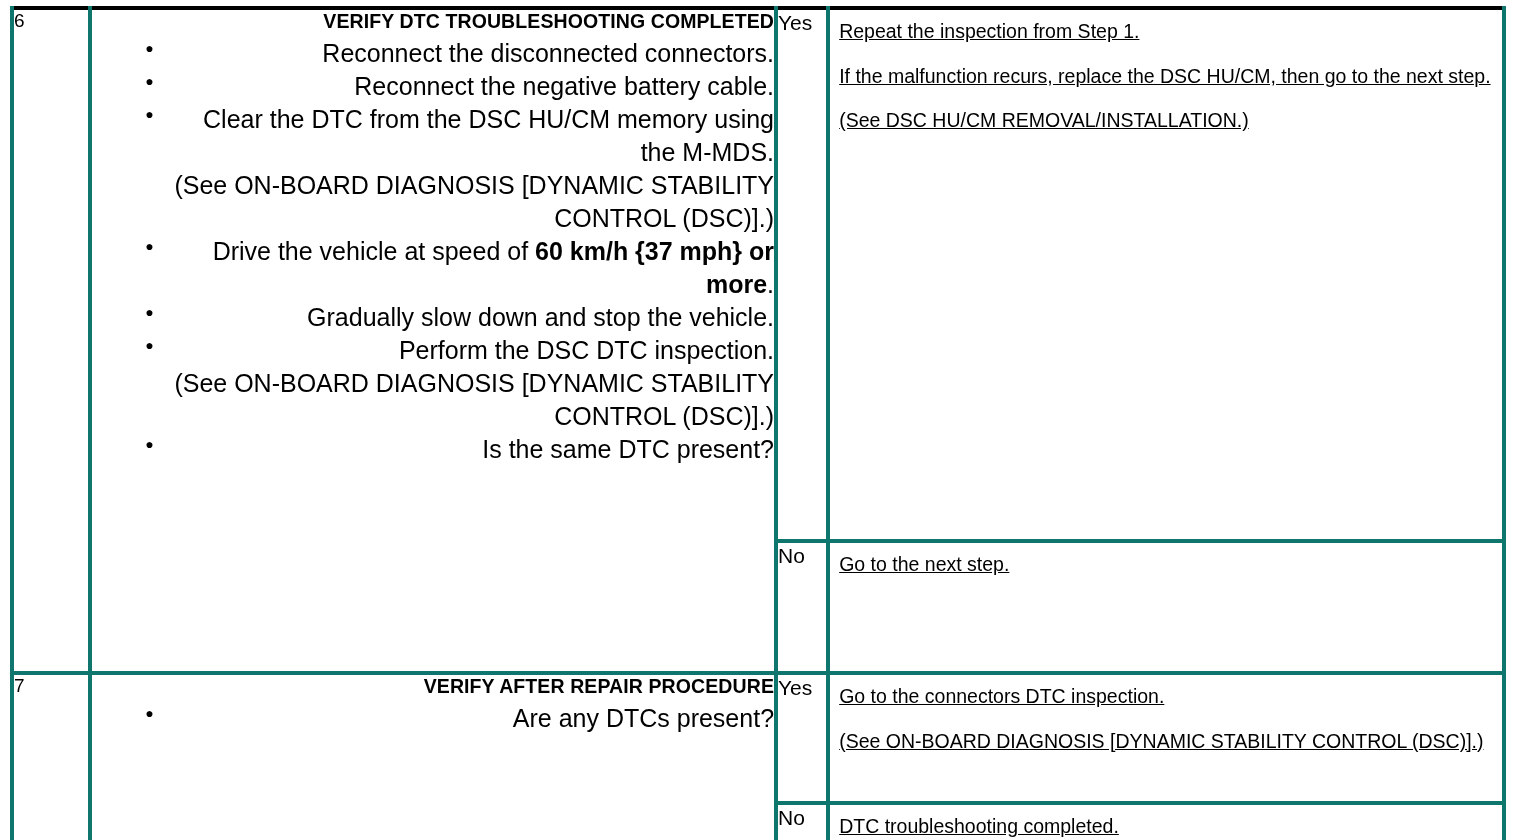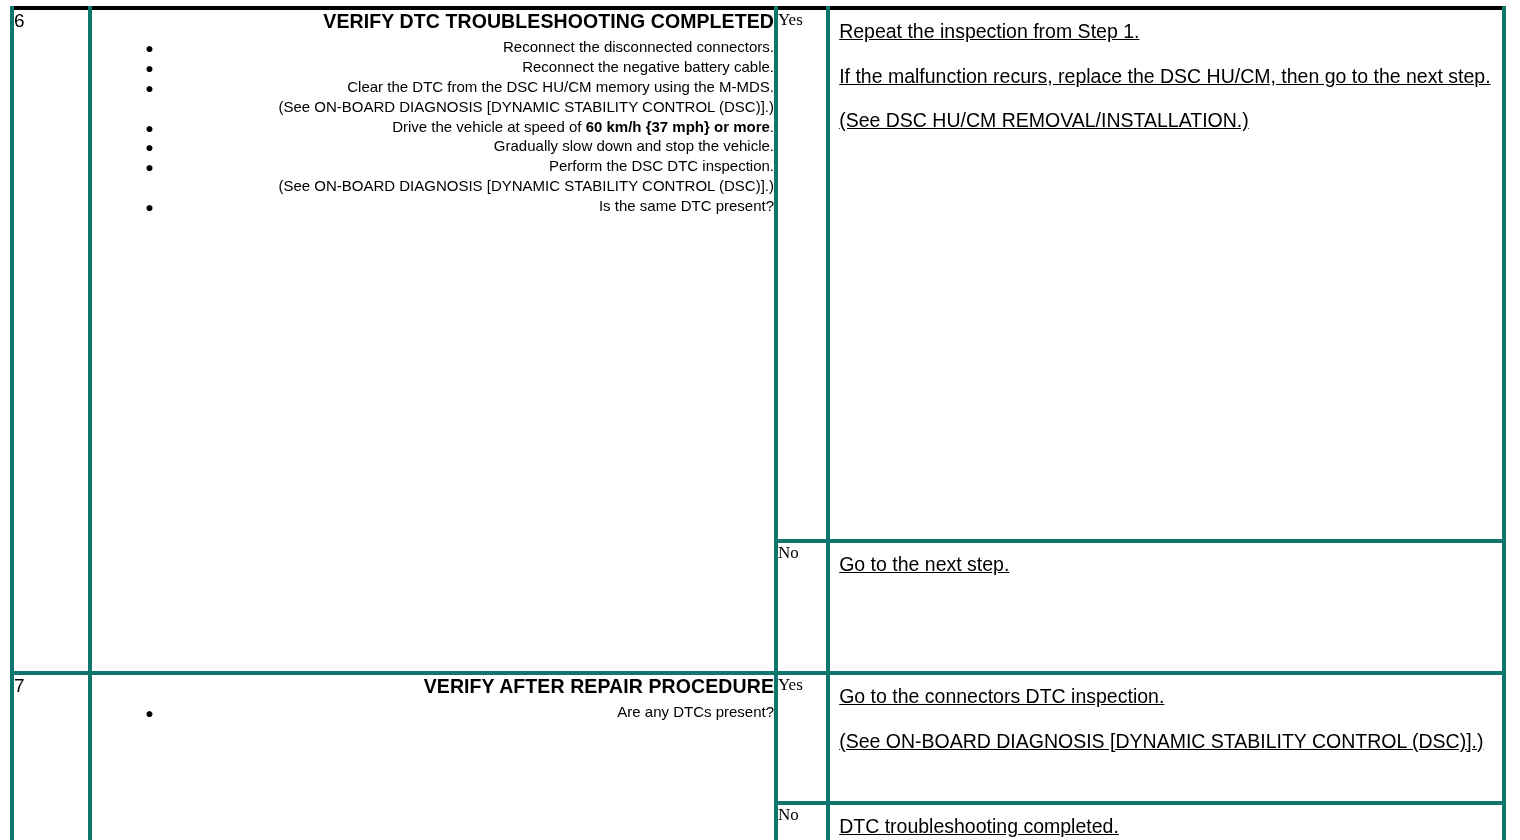--- a/index.html
+++ b/index.html
@@ -63,24 +63,23 @@
     padding: 8px 0 4px 8px;
     font-size: 19px;
     line-height: 1.15;
   }
   .cell-pad-action {
     padding: 12px 10px 10px 12px;
     text-align: right;
   }
   .cell-pad-yn {
     padding: 12px 0 4px 6px;
-    font-size: 17px;
+    font-size: 21px;
     line-height: 1.2;
     white-space: nowrap;
-    font-family: Liberation Serif, serif;
   }
   .cell-pad-result {
     padding: 12px 12px 10px 10px;
   }
 
   
   .action-title {
     font-size: 19.5px;
     font-weight: bold;
     letter-spacing: 0.1px;
@@ -88,21 +87,21 @@
     margin: 0 0 4px 0;
   }
 
   ul.bullet-list {
     list-style: none;
     margin: 0;
     padding: 0;
   }
   ul.bullet-list > li {
     position: relative;
-    font-size: 15px;
+    font-size: 25px;
     line-height: 1.32;
     margin: 0;
     padding: 0 0 0 75px;
   }
   li.bullet-item {
     margin-top: 17px;
   }
   li.bullet-item::before {
     content: "\25CF";
     position: absolute;

